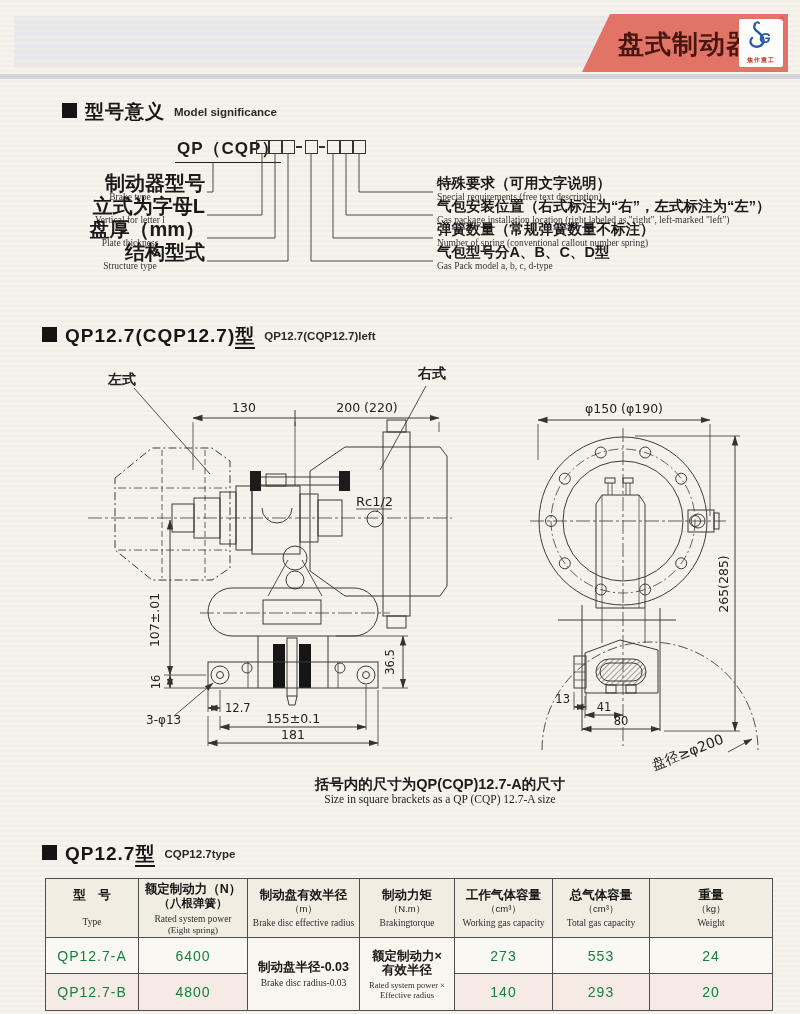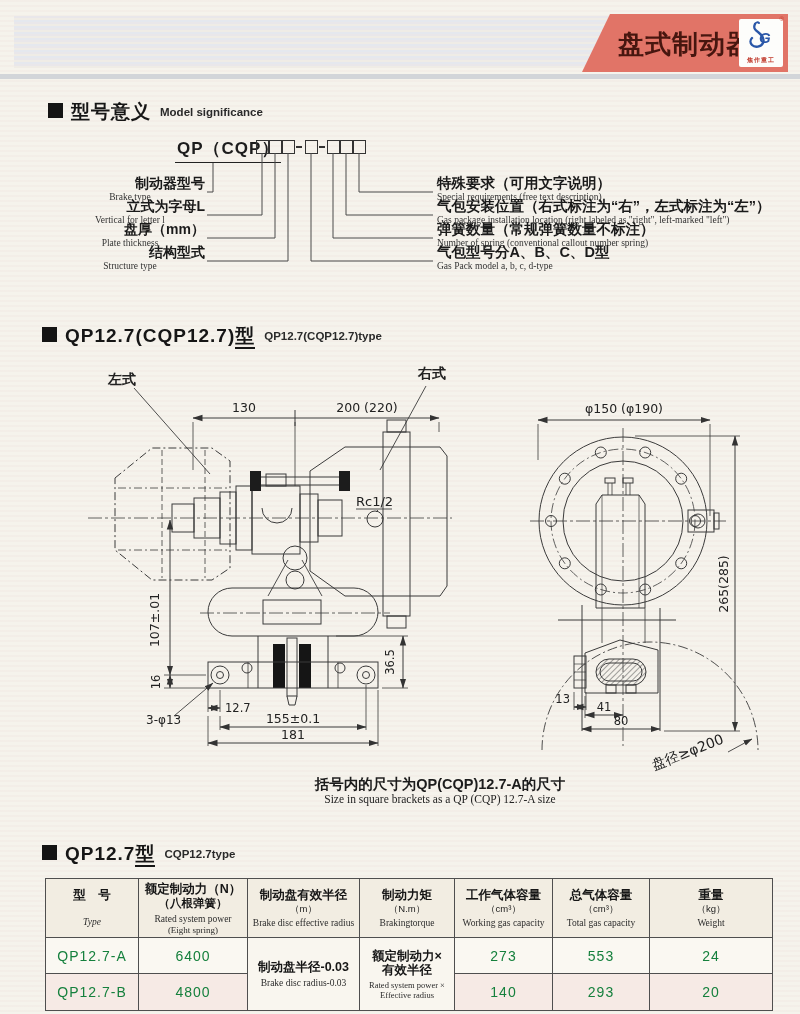--- a/index.html
+++ b/index.html
@@ -28,21 +28,21 @@
   .bullet{width:15px;height:15px;background:#141414;margin-top:4px;flex:0 0 auto;}
   .sec-zh{font-size:19px;font-weight:bold;color:#161616;margin-left:8px;letter-spacing:1px;white-space:nowrap;}
   .sec-en{font-size:11.5px;font-weight:bold;color:#2a2a2a;margin-left:9px;margin-top:7px;white-space:nowrap;}
   .u{border-bottom:2px solid #161616;padding-bottom:1px;}
   
   .code-prefix{position:absolute;left:175px;top:137px;font-size:17px;font-weight:600;color:#1c1c1c;
     border-bottom:1.5px solid #222;padding:0 2px 2px 2px;letter-spacing:1px;}
   .code-box{position:absolute;top:140px;width:11px;height:12px;border:1.2px solid #333;background:transparent;}
   .code-dash{position:absolute;top:146px;width:6px;height:2px;background:#333;}
   .m-label{position:absolute;}
-  .m-label .zh{font-size:14px;font-weight:bold;color:#1a1a1a;line-height:17px;white-space:nowrap;}
+  .m-label .zh{font-size:20px;font-weight:bold;color:#1a1a1a;line-height:17px;white-space:nowrap;}
   .m-label .en{font-family:"Liberation Serif",serif;font-size:9.5px;color:#333;line-height:10px;white-space:nowrap;}
   .m-left{width:150px;text-align:right;}
   .m-left .en{text-align:center;}
   .m-right .zh{font-size:14.5px;}
   
   #tech-drawing{position:absolute;left:60px;top:358px;overflow:visible;}
   .cap{position:absolute;left:140px;width:600px;text-align:center;}
   .cap-zh{top:775px;font-size:14.5px;font-weight:600;color:#1c1c1c;}
   .cap-en{top:793px;font-family:Liberation Serif, serif;font-size:11.5px;color:#222;}
   
@@ -76,21 +76,21 @@
       <svg width="40" height="32" viewBox="0 0 40 32">
         <path d="M14,4 C12,8 14,10 17,12 C21,15 24,18 22,23 C20,27 14,28 11,25 C9,23 9,20 11,18" fill="none" stroke="#2a57a8" stroke-width="2.4" stroke-linecap="round"></path>
         <path d="M14,4 C15,2 17,2 18,3" fill="none" stroke="#2a57a8" stroke-width="2" stroke-linecap="round"></path>
       </svg>
       <span class="logo-g">G</span>
       <div class="logo-co">焦作重工</div>
     </div>
   </div>
   <div class="header-rule"></div>
 
-  <div class="sec-head" style="left:28px;top:99px;padding-left:20px;">
+  <div class="sec-head" style="left:42px;top:99px;padding-left:20px;">
     <div class="bullet"></div>
     <div class="sec-zh">型号意义</div>
     <div class="sec-en">Model significance</div>
   </div>
 
   <span class="code-prefix">QP（CQP）</span>
   <div class="code-box" style="left:256px;"></div>
   <div class="code-box" style="left:269px;"></div>
   <div class="code-box" style="left:282px;"></div>
   <div class="code-dash" style="left:296px;"></div>
@@ -135,21 +135,21 @@
     <div class="en">Gas package installation location (right labeled as "right", left-marked "left")</div>
   </div>
   <div class="m-label m-right" style="left:437px;top:244px;">
     <div class="zh">气包型号分A、B、C、D型</div>
     <div class="en">Gas Pack model a, b, c, d-type</div>
   </div>
 
   <div class="sec-head" style="left:42px;top:323px;">
     <div class="bullet"></div>
     <div class="sec-zh"><span>QP12.7(CQP12.7)</span><span class="u">型</span></div>
-    <div class="sec-en">QP12.7(CQP12.7)type</div>
+    <div class="sec-en">QP12.7(CQP12.7)left</div>
   </div>
 
   <svg id="tech-drawing" width="740" height="416" viewBox="0 0 740 416">
     <defs>
       <marker id="ar" viewBox="0 0 10 10" refX="9.5" refY="5" markerWidth="10" markerHeight="10" orient="auto-start-reverse">
         <path d="M0,1.8 L10,5 L0,8.2 Z" fill="#333"></path>
       </marker>
       <pattern id="hatch" width="4" height="4" patternUnits="userSpaceOnUse" patternTransform="rotate(45)">
         <line x1="0" y1="0" x2="0" y2="4" stroke="#555" stroke-width="1.1"></line>
       </pattern>
@@ -341,21 +341,21 @@
         <col style="width:112px">
       <col style="width:95px">
         <col style="width:98px">
         <col style="width:97px">
         <col style="width:123px">
     </colgroup>
     <tbody>
         <tr class="hdr">
       <td>
         <div class="hzh">型　号</div>
-        <div class="hen" style="margin-top:14px;font-style:italic;">Type</div>
+        <div class="hen" style="margin-top:14px;">Type</div>
       </td>
       <td>
         <div class="hzh">额定制动力（N）</div>
         <div class="hzh2">（八根弹簧）</div>
         <div class="hen" style="margin-top:4px;">Rated system power</div>
         <div class="hen2">(Eight spring)</div>
       </td>
       <td>
         <div class="hzh">制动盘有效半径</div>
         <div class="hunit">（m）</div>

